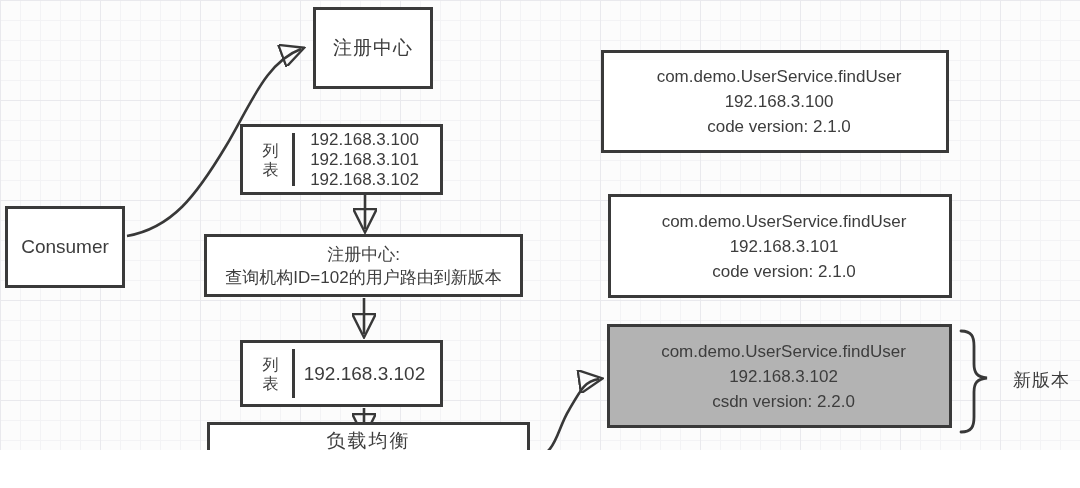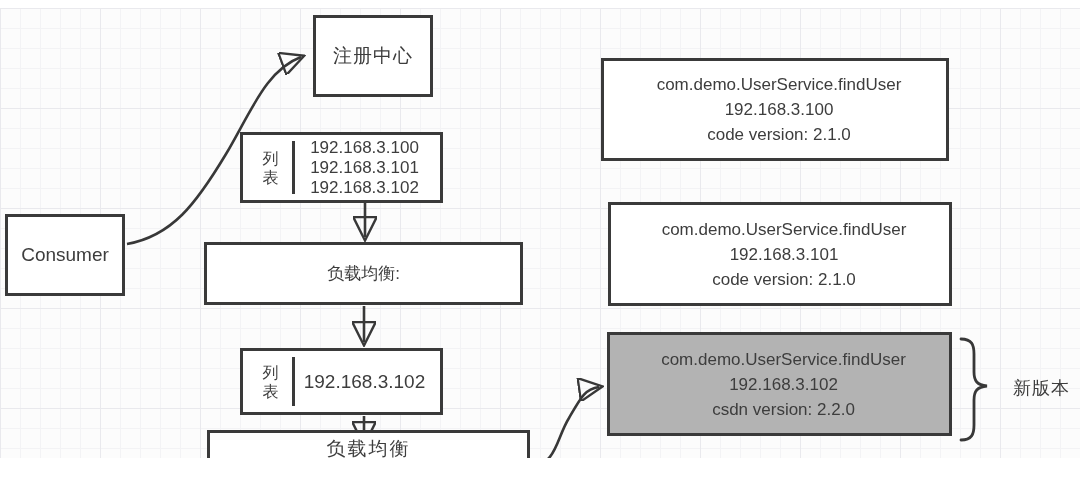--- a/index.html
+++ b/index.html
@@ -8,21 +8,20 @@
 
   .canvas {
     position:relative; width:1080px; height:450px; overflow:hidden;
     background-color:#fcfcfc;
     background-image:
       linear-gradient(to right, #e9e9ed 1px, transparent 1px),
       linear-gradient(to bottom, #e9e9ed 1px, transparent 1px),
       linear-gradient(to right, #f3f3f5 1px, transparent 1px),
       linear-gradient(to bottom, #f3f3f5 1px, transparent 1px);
     background-size:100px 100px,100px 100px,20px 20px,20px 20px;
-    margin-top:8px;
   }
 
   .box {
     position:absolute; background:#fff; border:3px solid #3a3a3a;
     display:flex; align-items:center; justify-content:center;
     text-align:center; color:#3d3d3d;
   }
 
   .registry   { left:313px; top:7px;   width:120px; height:82px; font-size:19px; letter-spacing:1px; }
   .consumer   { left:5px;   top:206px; width:120px; height:82px; font-size:19px; }
@@ -100,21 +99,22 @@
       <div class="vtxt">列表</div>
     </div>
     <div class="body">
       <div>192.168.3.100</div>
       <div>192.168.3.101</div>
       <div>192.168.3.102</div>
     </div>
   </div>
 
   <div class="box routing">
-    <div>负载均衡:</div>
+    <div>注册中心:</div>
+    <div>查询机构ID=102的用户路由到新版本</div>
   </div>
 
   <div class="box listbox list2">
     <div class="side">
       <div class="vtxt">列表</div>
     </div>
     <div class="body">
       <div>192.168.3.102</div>
     </div>
   </div>

